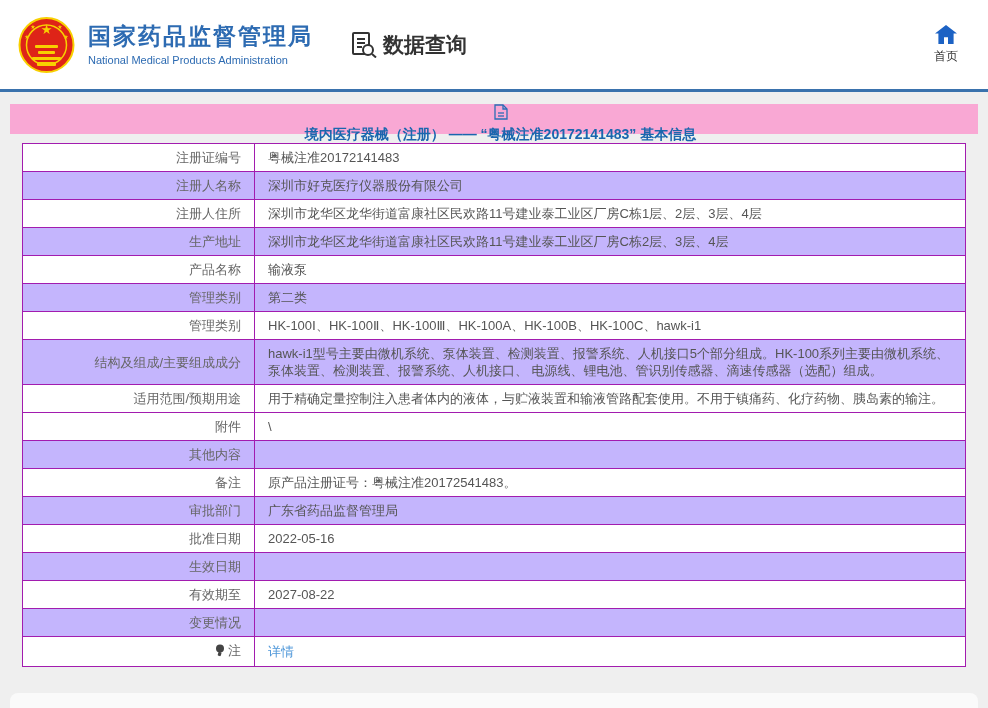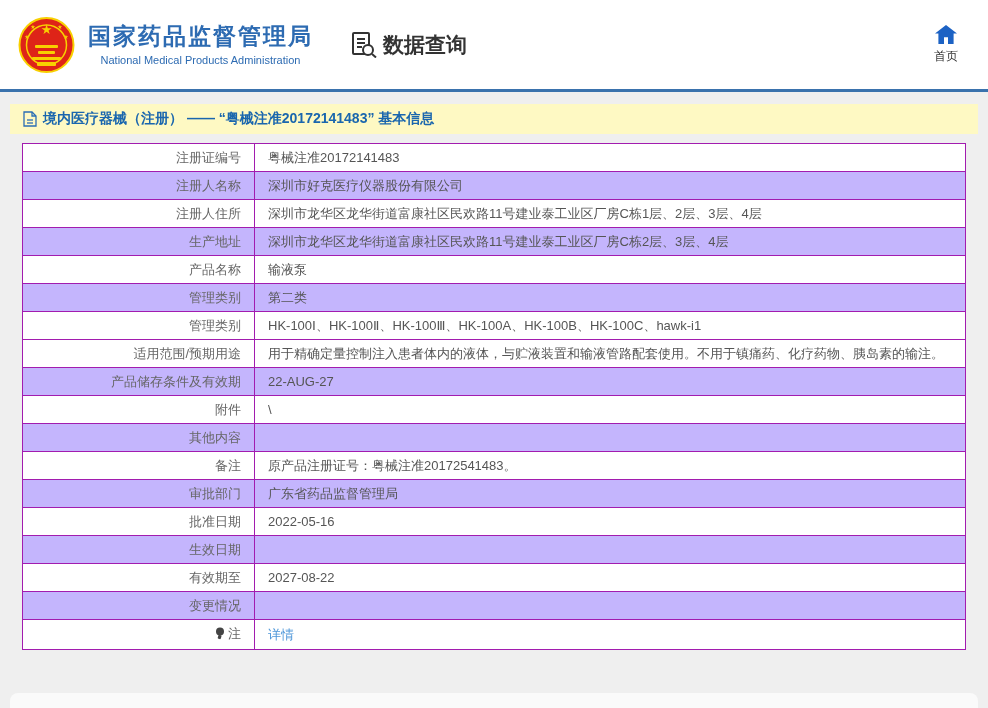--- a/index.html
+++ b/index.html
@@ -12,41 +12,41 @@
   .viewport { width: 988px; height: 708px; display: flex; flex-direction: column; }
 
   
   .site-header {
     height: 92px; background: #fff; display: flex; align-items: center;
     border-bottom: 3px solid #3a72ad; flex: 0 0 auto;
   }
   .brand { display: flex; align-items: center; gap: 13px; margin-left: 18px; cursor: pointer; }
   .emblem { width: 57px; height: 64px; display: inline-block; }
   .brand-cn { font-size: 23px; font-weight: bold; color: #2d6bb2; letter-spacing: 2px; line-height: 1.2; }
-  .brand-en { font-size: 11px; color: #2d6bb2; margin-top: 4px; text-align: center; }
+  .brand-en { font-size: 11px; color: #2d6bb2; margin-top: 4px; }
 
   .section-label {
     display: flex; align-items: center; gap: 6px; margin-left: 38px;
     font-size: 21px; font-weight: bold; color: #333; cursor: pointer;
   }
 
   .top-nav { margin-left: auto; margin-right: 30px; display: flex; gap: 38px; }
   .nav-item {
     display: flex; flex-direction: column; align-items: center; gap: 4px;
     font-size: 12px; color: #333; cursor: pointer; text-decoration: none;
   }
   .nav-icon { height: 20px; display: flex; align-items: flex-end; }
 
   
   .content {
     flex: 1 1 auto; background: #efefef; padding-top: 12px; position: relative;
   }
   .page-title-bar {
-    margin: 0 10px; height: 30px; background: #fef9c3;
-    display: flex; align-items: center; gap: 6px; padding-left: 13px;
+    margin: 0 10px; height: 30px; background: #f9a8d4;
+    display: flex; align-items: center; gap: 6px; padding-left: 13px; flex-direction: column;
   }
   .page-title { font-size: 14px; font-weight: bold; color: #1a66ae; }
 
   .info-table {
     margin: 9px 22px 0 22px; width: 944px;
     border-collapse: collapse; background: #fff;
     font-size: 13px; color: #555; table-layout: fixed;
   }
   .info-table td { border: 1px solid #a21caf; padding: 5px 13px; line-height: 17px; vertical-align: middle; }
   .label-cell { width: 232px; text-align: right; color: #666; }
@@ -151,27 +151,27 @@
             <td class="value-cell">输液泵</td>
           </tr>
           <tr class="alt">
             <td class="label-cell">管理类别</td>
             <td class="value-cell">第二类</td>
           </tr>
           <tr>
             <td class="label-cell">管理类别</td>
             <td class="value-cell">HK-100Ⅰ、HK-100Ⅱ、HK-100Ⅲ、HK-100A、HK-100B、HK-100C、hawk-i1</td>
           </tr>
+          <tr class="alt">
+            <td class="label-cell">结构及组成/主要组成成分</td>
+            <td class="value-cell">hawk-i1型号主要由微机系统、泵体装置、检测装置、报警系统、人机接口5个部分组成。HK-100系列主要由微机系统、泵体装置、检测装置、报警系统、人机接口、 电源线、锂电池、管识别传感器、滴速传感器（选配）组成。</td>
+          </tr>
           <tr>
             <td class="label-cell">适用范围/预期用途</td>
             <td class="value-cell">用于精确定量控制注入患者体内的液体，与贮液装置和输液管路配套使用。不用于镇痛药、化疗药物、胰岛素的输注。</td>
-          </tr>
-          <tr class="alt">
-            <td class="label-cell">产品储存条件及有效期</td>
-            <td class="value-cell">22-AUG-27</td>
           </tr>
           <tr>
             <td class="label-cell">附件</td>
             <td class="value-cell">\</td>
           </tr>
           <tr class="alt">
             <td class="label-cell">其他内容</td>
             <td class="value-cell"></td>
           </tr>
           <tr>

